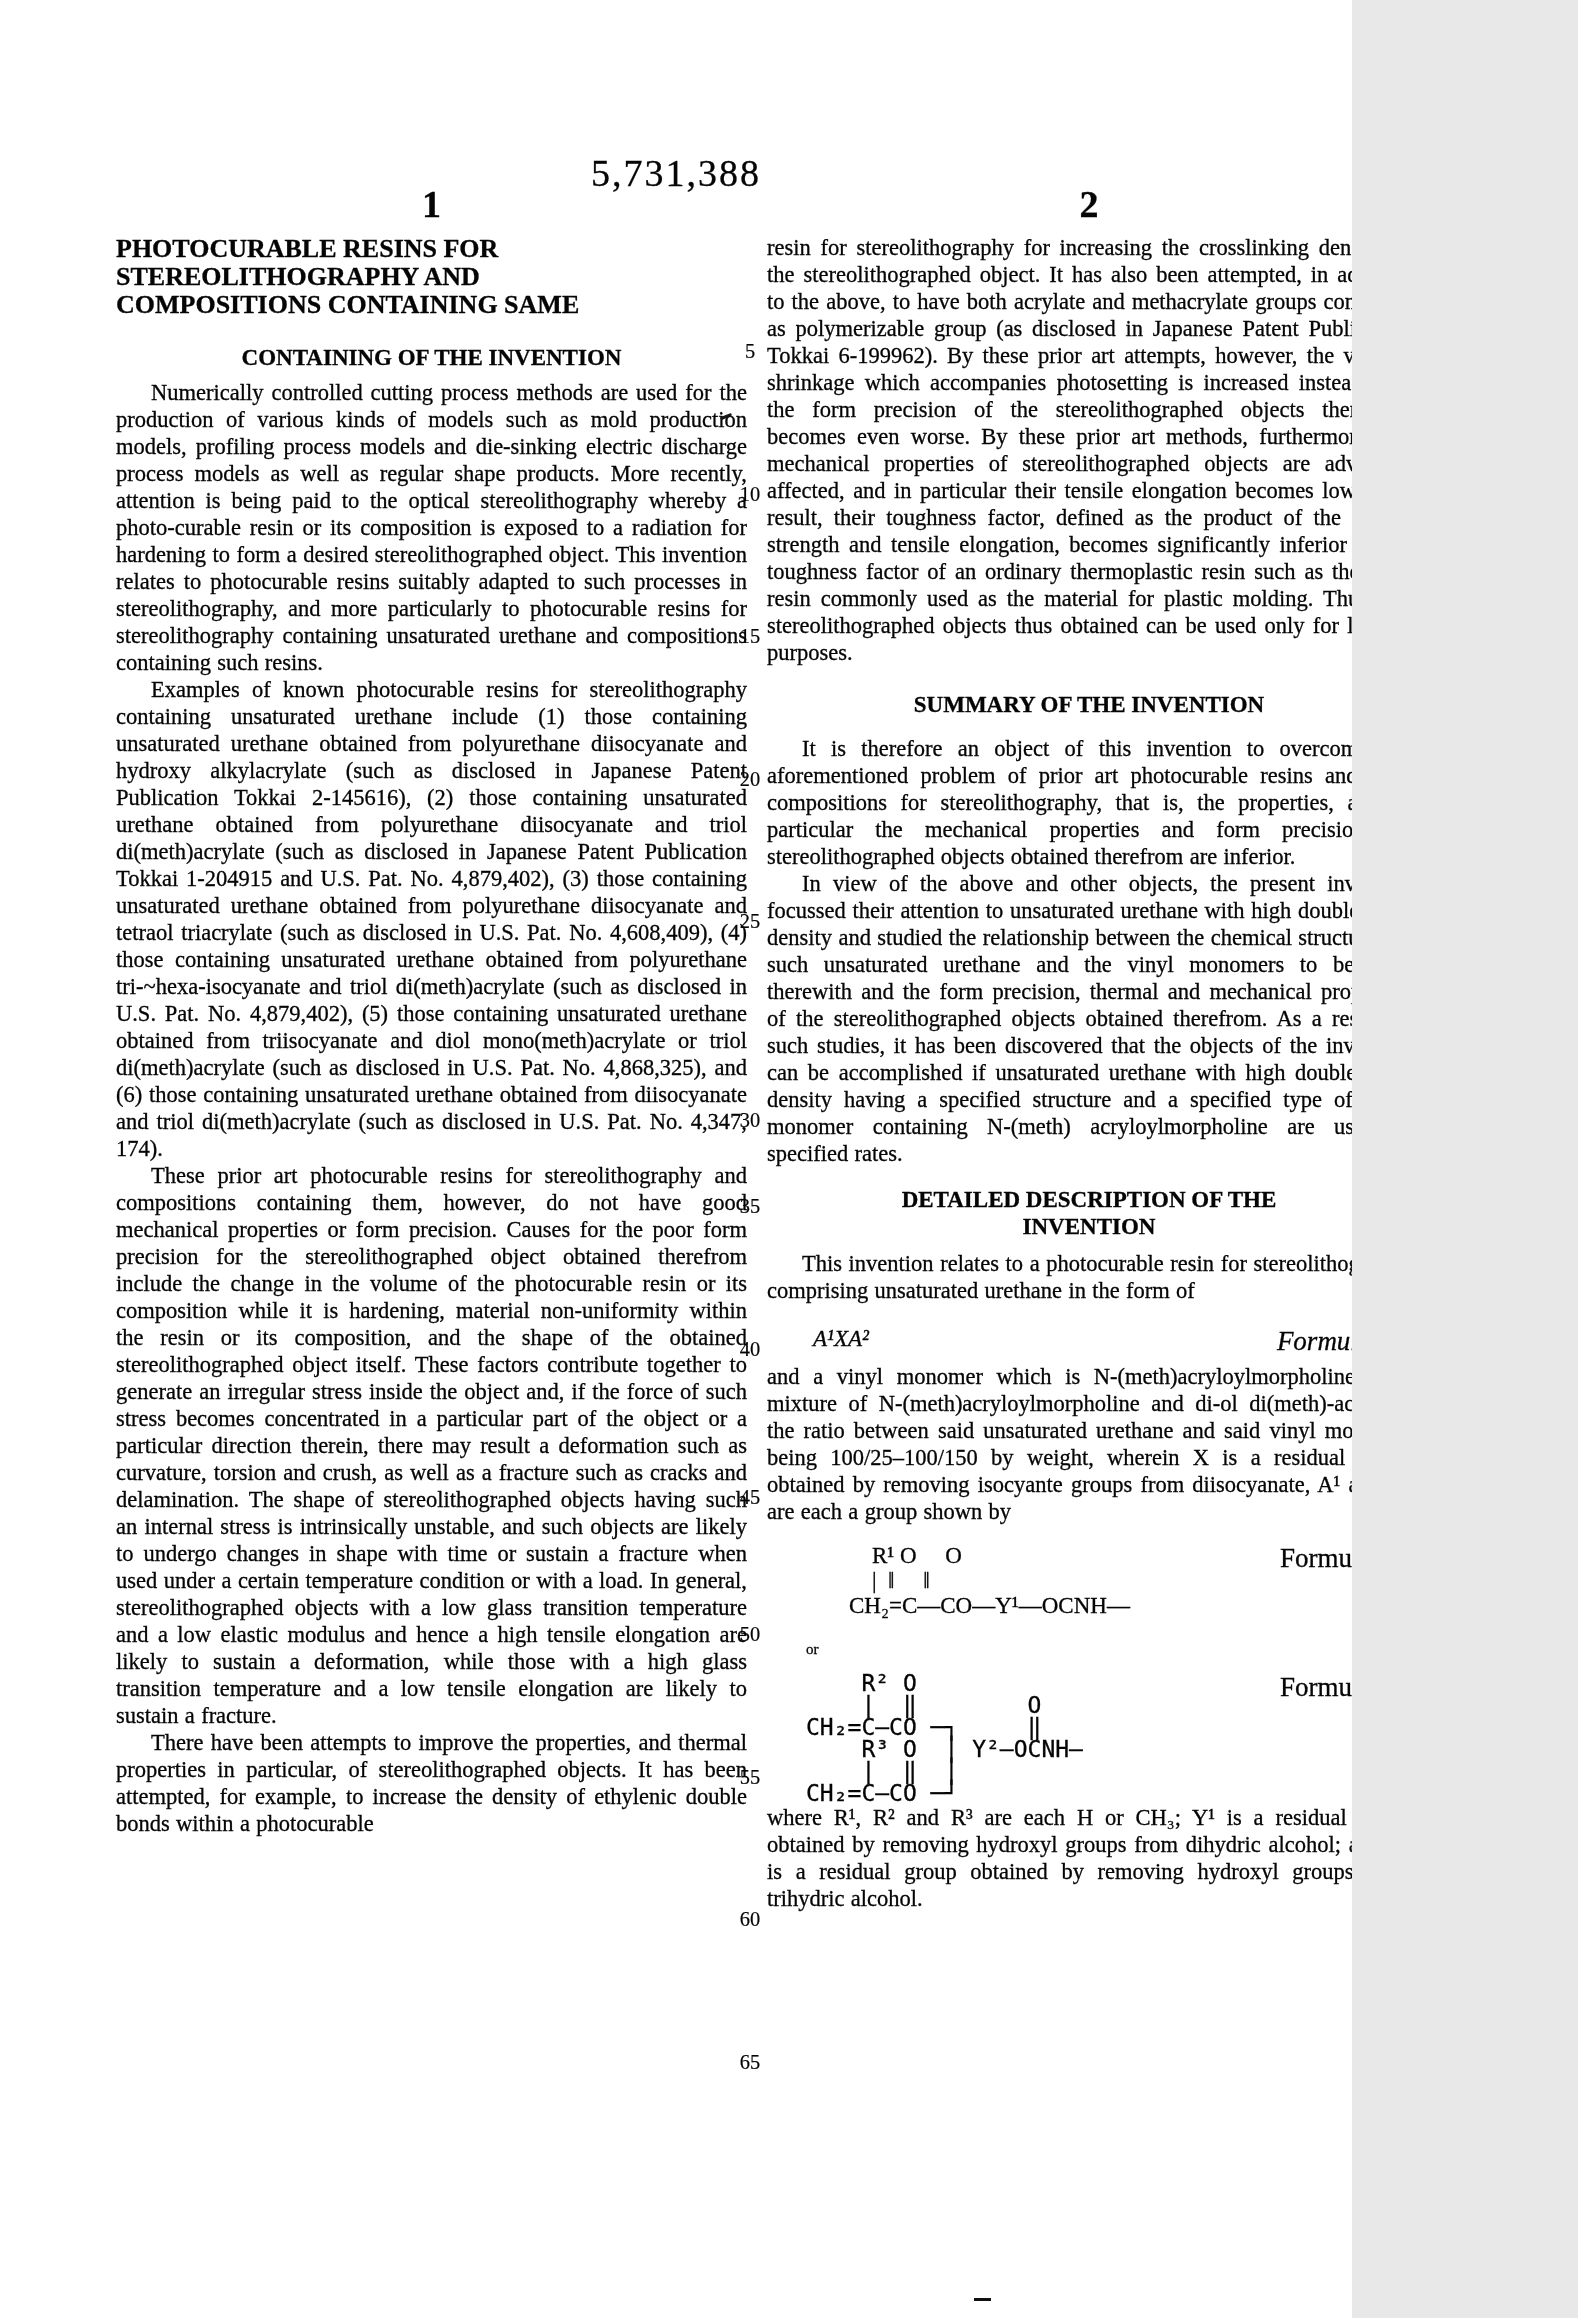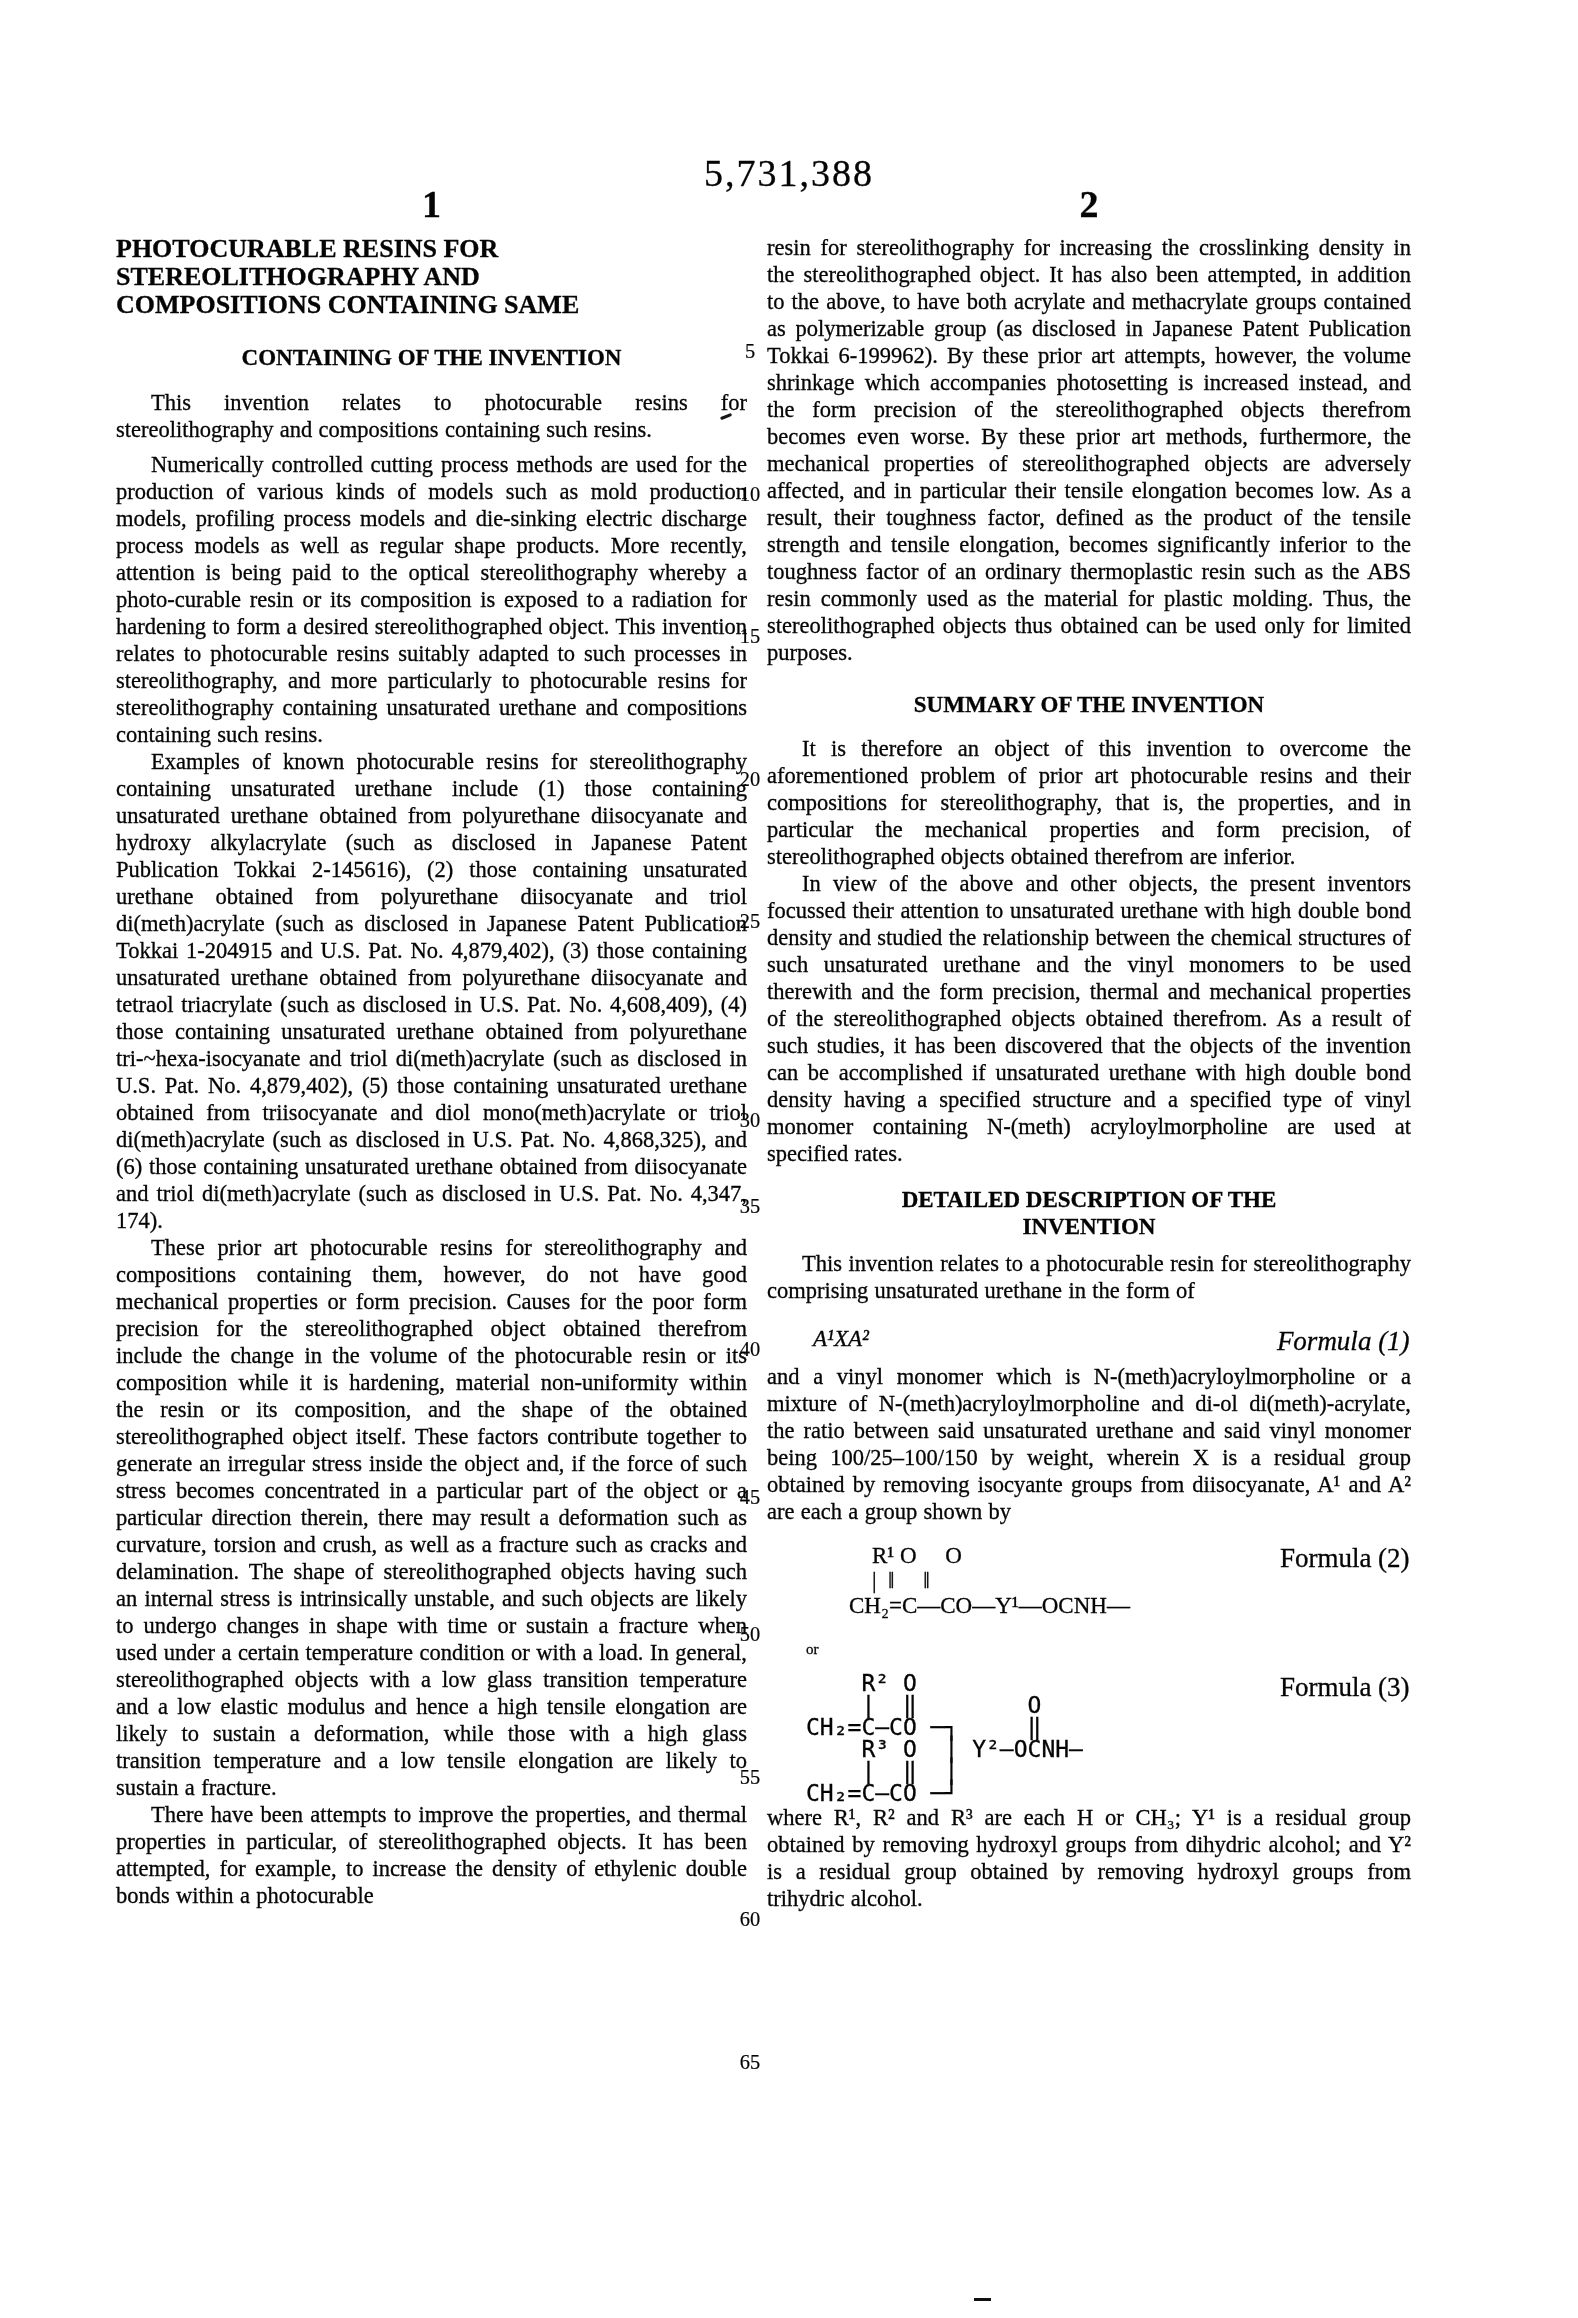--- a/index.html
+++ b/index.html
@@ -1,18 +1,18 @@
 <!DOCTYPE html>
 <html style="font-size:11px"><head>
 <meta charset="utf-8">
 <style>
   html,body{margin:0;padding:0;background:#e8e8e8;}
   .page{
     position:relative;
-    width:1578px;height:2319px;
+    width:1352px;height:2319px;
     background:#ffffff;
     color:#050505;
     font-family:"Liberation Serif", serif;
     -webkit-text-stroke:0.3px #050505;
     overflow:hidden;
   }
   .patent-number{
     position:absolute;top:151px;left:0;width:100%;
     text-align:center;font-size:38px;letter-spacing:2px;
   }
@@ -82,21 +82,20 @@
   <div class="gutter-num" style="top:2051px">65</div>
 
   <div class="col col-left">
     <div class="col-num">1</div>
     <div class="invention-title">
       <div>PHOTOCURABLE RESINS FOR</div>
       <div>STEREOLITHOGRAPHY AND</div>
       <div>COMPOSITIONS CONTAINING SAME</div>
     </div>
     <div class="sect-heading mt-lg">CONTAINING OF THE INVENTION</div>
-    <p class="body indent first-after-head">This invention relates to photocurable resins for stereolithography and compositions containing such resins.</p>
     <p class="body indent gap-sm">Numerically controlled cutting process methods are used for the production of various kinds of models such as mold production models, profiling process models and die-sinking electric discharge process models as well as regular shape products. More recently, attention is being paid to the optical stereolithography whereby a photo-curable resin or its composition is exposed to a radiation for hardening to form a desired stereolithographed object. This invention relates to photocurable resins suitably adapted to such processes in stereolithography, and more particularly to photocurable resins for stereolithography containing unsaturated urethane and compositions containing such resins.</p>
     <p class="body indent">Examples of known photocurable resins for stereolithography containing unsaturated urethane include (1) those containing unsaturated urethane obtained from polyurethane diisocyanate and hydroxy alkylacrylate (such as disclosed in Japanese Patent Publication Tokkai 2-145616), (2) those containing unsaturated urethane obtained from polyurethane diisocyanate and triol di(meth)acrylate (such as disclosed in Japanese Patent Publication Tokkai 1-204915 and U.S. Pat. No. 4,879,402), (3) those containing unsaturated urethane obtained from polyurethane diisocyanate and tetraol triacrylate (such as disclosed in U.S. Pat. No. 4,608,409), (4) those containing unsaturated urethane obtained from polyurethane tri-~hexa-isocyanate and triol di(meth)acrylate (such as disclosed in U.S. Pat. No. 4,879,402), (5) those containing unsaturated urethane obtained from triisocyanate and diol mono(meth)acrylate or triol di(meth)acrylate (such as disclosed in U.S. Pat. No. 4,868,325), and (6) those containing unsaturated urethane obtained from diisocyanate and triol di(meth)acrylate (such as disclosed in U.S. Pat. No. 4,347, 174).</p>
     <p class="body indent">These prior art photocurable resins for stereolithography and compositions containing them, however, do not have good mechanical properties or form precision. Causes for the poor form precision for the stereolithographed object obtained therefrom include the change in the volume of the photocurable resin or its composition while it is hardening, material non-uniformity within the resin or its composition, and the shape of the obtained stereolithographed object itself. These factors contribute together to generate an irregular stress inside the object and, if the force of such stress becomes concentrated in a particular part of the object or a particular direction therein, there may result a deformation such as curvature, torsion and crush, as well as a fracture such as cracks and delamination. The shape of stereolithographed objects having such an internal stress is intrinsically unstable, and such objects are likely to undergo changes in shape with time or sustain a fracture when used under a certain temperature condition or with a load. In general, stereolithographed objects with a low glass transition temperature and a low elastic modulus and hence a high tensile elongation are likely to sustain a deformation, while those with a high glass transition temperature and a low tensile elongation are likely to sustain a fracture.</p>
     <p class="body indent">There have been attempts to improve the properties, and thermal properties in particular, of stereolithographed objects. It has been attempted, for example, to increase the density of ethylenic double bonds within a photocurable</p>
   </div>
 
   <div class="col col-right">
     <div class="col-num">2</div>
     <p class="body">resin for stereolithography for increasing the crosslinking density in the stereolithographed object. It has also been attempted, in addition to the above, to have both acrylate and methacrylate groups contained as polymerizable group (as disclosed in Japanese Patent Publication Tokkai 6-199962). By these prior art attempts, however, the volume shrinkage which accompanies photosetting is increased instead, and the form precision of the stereolithographed objects therefrom becomes even worse. By these prior art methods, furthermore, the mechanical properties of stereolithographed objects are adversely affected, and in particular their tensile elongation becomes low. As a result, their toughness factor, defined as the product of the tensile strength and tensile elongation, becomes significantly inferior to the toughness factor of an ordinary thermoplastic resin such as the ABS resin commonly used as the material for plastic molding. Thus, the stereolithographed objects thus obtained can be used only for limited purposes.</p>
 

